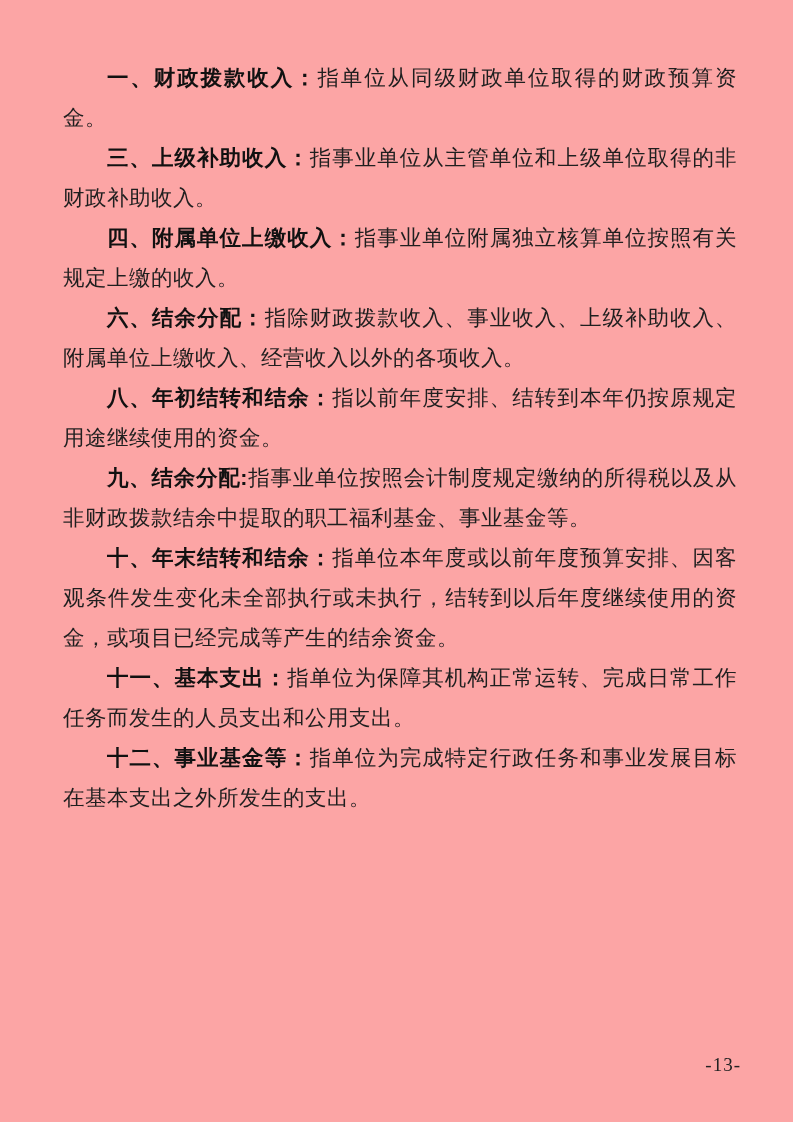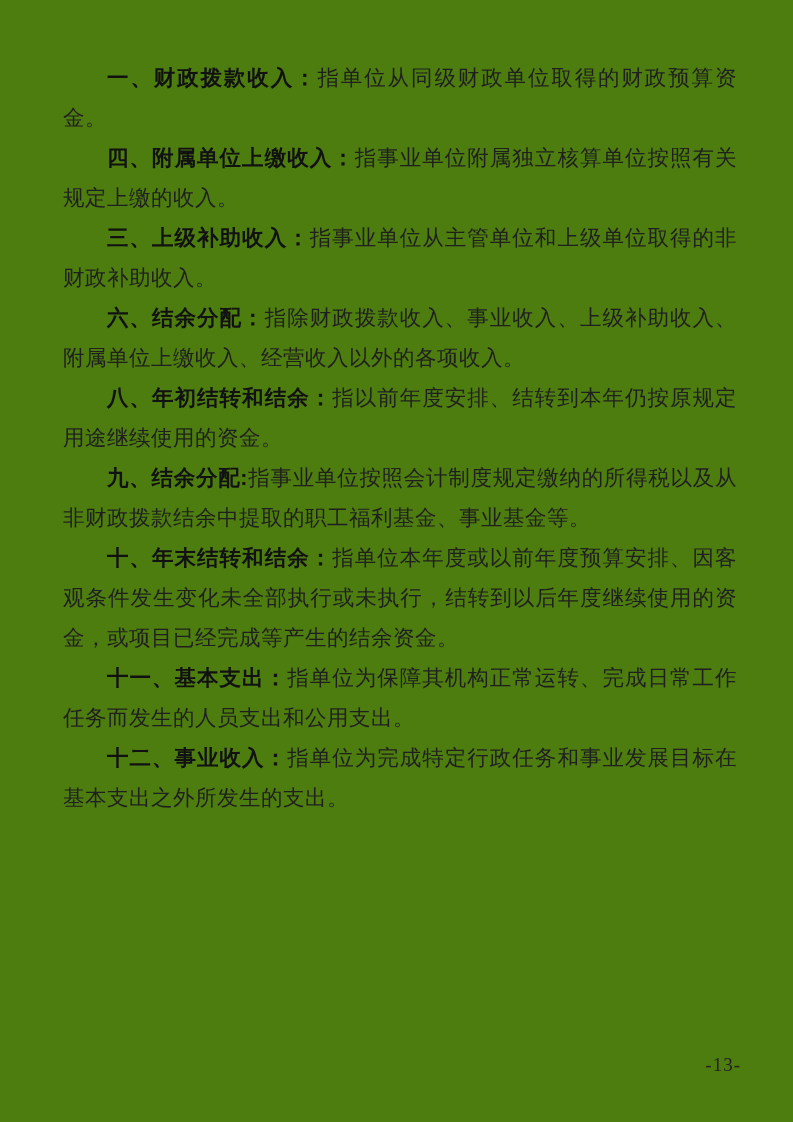--- a/index.html
+++ b/index.html
@@ -4,21 +4,21 @@
 <style>
   html, body {
     margin: 0;
     padding: 0;
     background: #ffffff;
   }
   .page {
     position: relative;
     width: 793px;
     height: 1122px;
-    background: #4d7c0f;
+    background: #fca5a5;
     overflow: hidden;
     font-family: "Liberation Serif", "DejaVu Serif", serif;
     color: #1f1f1f;
   }
   .content {
     position: absolute;
     left: 63px;
     top: 58px;
     width: 674px;
   }
@@ -52,34 +52,34 @@
 </style>
 </head>
 <body>
 
 <div class="page">
   <div class="content">
 
     <p class="item"><span class="term">一、财政拨款收入：</span><span class="def">指单位从同级财政单位取得的财政预算资金。</span></p>
 
 
+    <p class="item"><span class="term">三、上级补助收入：</span><span class="def">指事业单位从主管单位和上级单位取得的非财政补助收入。</span></p>
+
     <p class="item"><span class="term">四、附属单位上缴收入：</span><span class="def">指事业单位附属独立核算单位按照有关规定上缴的收入。</span></p>
-
-    <p class="item"><span class="term">三、上级补助收入：</span><span class="def">指事业单位从主管单位和上级单位取得的非财政补助收入。</span></p>
 
 
     <p class="item"><span class="term">六、结余分配：</span><span class="def">指除财政拨款收入、事业收入、上级补助收入、附属单位上缴收入、经营收入以外的各项收入。</span></p>
 
 
     <p class="item"><span class="term">八、年初结转和结余：</span><span class="def">指以前年度安排、结转到本年仍按原规定用途继续使用的资金。</span></p>
 
     <p class="item"><span class="term">九、结余分配:</span><span class="def">指事业单位按照会计制度规定缴纳的所得税以及从非财政拨款结余中提取的职工福利基金、事业基金等。</span></p>
 
     <p class="item"><span class="term">十、年末结转和结余：</span><span class="def">指单位本年度或以前年度预算安排、因客观条件发生变化未全部执行或未执行，结转到以后年度继续使用的资金，或项目已经完成等产生的结余资金。</span></p>
 
     <p class="item"><span class="term">十一、基本支出：</span><span class="def">指单位为保障其机构正常运转、完成日常工作任务而发生的人员支出和公用支出。</span></p>
 
-    <p class="item"><span class="term">十二、事业收入：</span><span class="def">指单位为完成特定行政任务和事业发展目标在基本支出之外所发生的支出。</span></p>
+    <p class="item"><span class="term">十二、事业基金等：</span><span class="def">指单位为完成特定行政任务和事业发展目标在基本支出之外所发生的支出。</span></p>
 
   </div>
 
   <div class="page-number">-13-</div>
 </div>
 
 </body></html>

